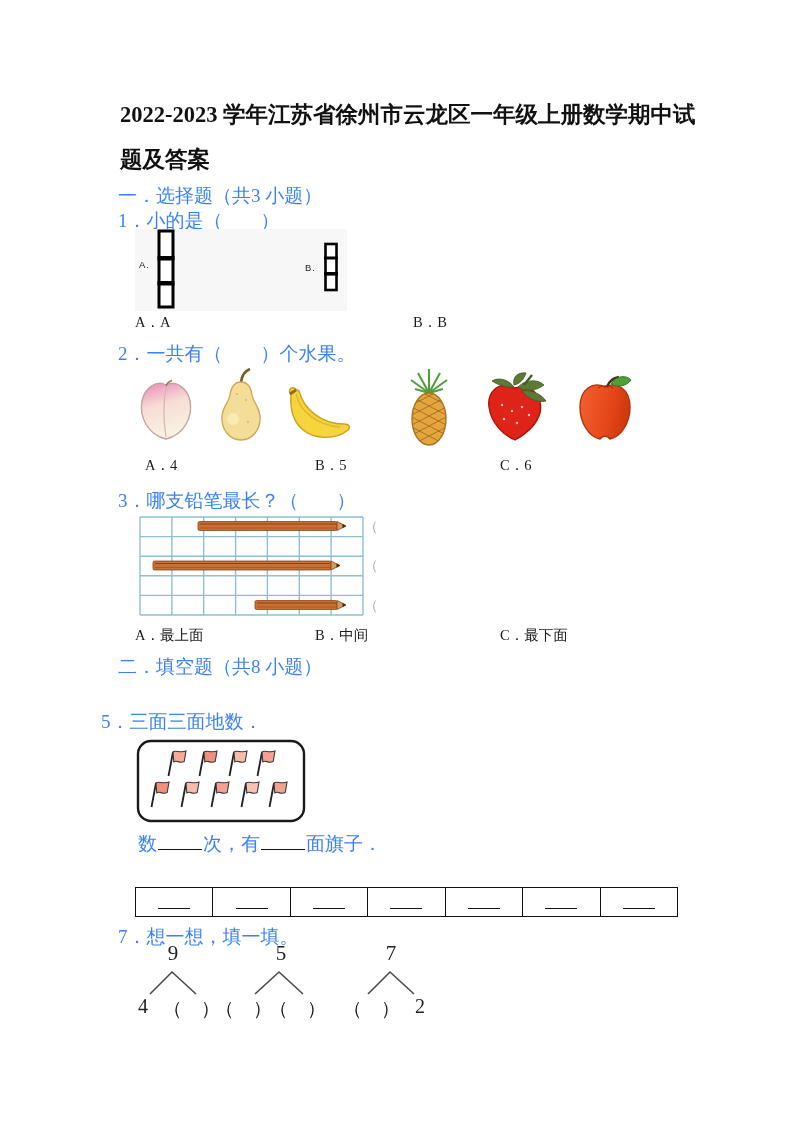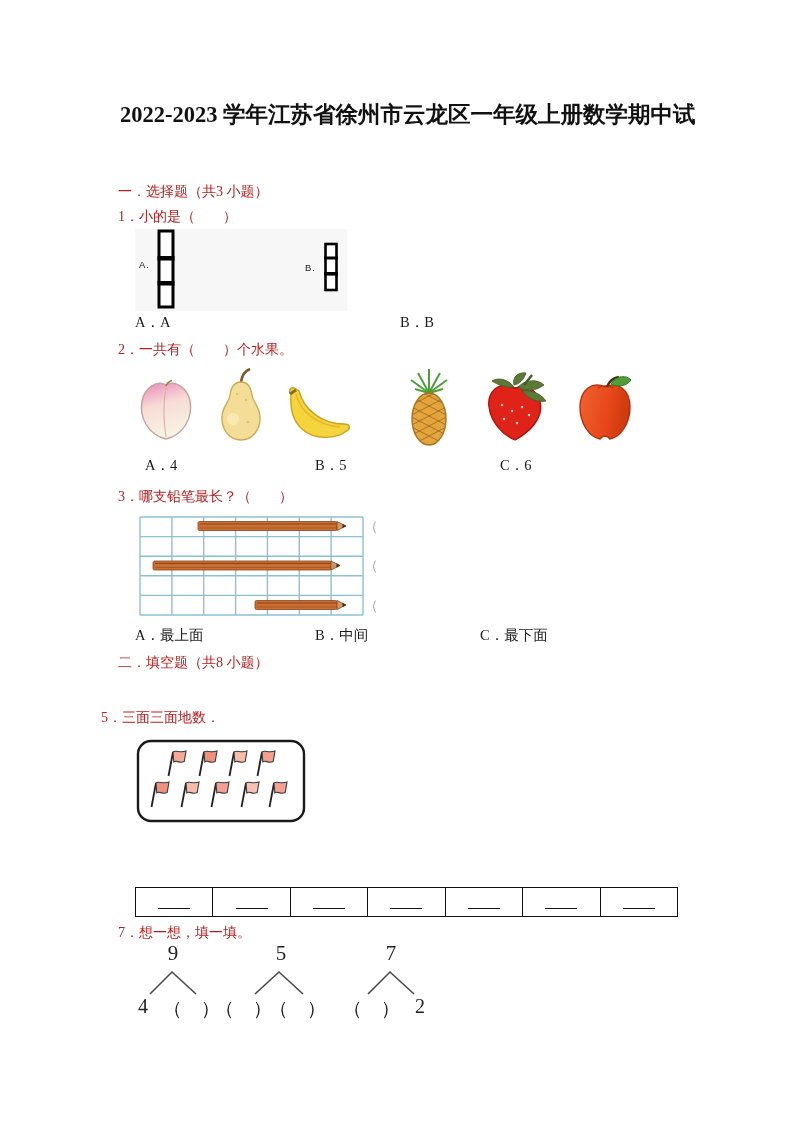--- a/index.html
+++ b/index.html
@@ -1,19 +1,19 @@
 <!DOCTYPE html>
 <html><head>
 <meta charset="utf-8">
 <style>
   html,body{margin:0;padding:0;background:#ffffff;}
   .page{position:relative;width:793px;height:1122px;background:#ffffff;overflow:hidden;
         font-family:"Liberation Serif","DejaVu Serif",serif;color:#1a1a1a;}
   .abs{position:absolute;}
-  .txt{position:absolute;font-size:14px;white-space:nowrap;color:#b91c1c;}
+  .txt{position:absolute;font-size:19px;white-space:nowrap;color:#3b82f6;}
   .title{position:absolute;left:120px;top:92px;width:592px;font-size:22.5px;font-weight:bold;
          line-height:45px;color:#111;}
   .figlabel{position:absolute;font-size:9.5px;letter-spacing:1px;color:#222;
             font-family:"Liberation Sans","DejaVu Sans",sans-serif;}
   .graybg{position:absolute;background:#f7f7f7;}
   .blank{display:inline-block;border-bottom:1.3px solid #111;height:0.95em;
          vertical-align:baseline;margin:0 1px;}
   .opt{position:absolute;font-size:14.5px;white-space:nowrap;}
   
   .seq-table{position:absolute;left:135px;top:887px;width:543px;height:30px;
@@ -28,20 +28,21 @@
           white-space:nowrap;}
   .paren-faint{position:absolute;color:#a8a8a8;font-size:14px;}
 </style>
 </head>
 <body>
 
 <div class="page">
 
   <div class="title">
     <div>2022-2023 学年江苏省徐州市云龙区一年级上册数学期中试</div>
+    <div>题及答案</div>
   </div>
 
   <div class="txt" style="left:118px;top:183px">一．选择题（共3 小题）</div>
 
   <div class="txt" style="left:118px;top:208px">1．小的是（　　）</div>
 
   <div class="graybg" style="left:135px;top:229px;width:212px;height:82px"></div>
 
   <span class="figlabel" style="left:139px;top:259px">A.</span>
   <svg class="abs" style="left:157px;top:229px" width="20" height="80" viewBox="0 0 20 80">
@@ -51,21 +52,21 @@
   </svg>
 
   <span class="figlabel" style="left:305px;top:262px">B.</span>
   <svg class="abs" style="left:323px;top:242px" width="16" height="51" viewBox="0 0 16 51">
     <rect x="2.5" y="2" width="11" height="46" fill="#ffffff" stroke="#000000" stroke-width="2.6"></rect>
     <rect x="1" y="14.5" width="14" height="3" fill="#000000"></rect>
     <rect x="1" y="30" width="14" height="3.6" fill="#000000"></rect>
   </svg>
 
   <span class="opt" style="left:135px;top:313px">A．A</span>
-  <span class="opt" style="left:400px;top:313px">B．B</span>
+  <span class="opt" style="left:413px;top:313px">B．B</span>
 
   <div class="txt" style="left:118px;top:341px">2．一共有（　　）个水果。</div>
 
   <svg class="abs" style="left:137px;top:379px" width="58" height="66" viewBox="0 0 58 66">
     <defs>
       <linearGradient id="peachG" x1="0" y1="0" x2="0.25" y2="1">
         <stop offset="0" stop-color="#e989b8"></stop>
         <stop offset="0.45" stop-color="#f7dcd6"></stop>
         <stop offset="1" stop-color="#f8f2e3"></stop>
       </linearGradient>
@@ -197,21 +198,21 @@
       <polygon points="200,84.5 209,89 200,93.5" fill="#cf9a64" stroke="#8a4516" stroke-width="0.8"></polygon>
       <polygon points="205.5,86.8 209,89 205.5,91.2" fill="#4a2c10"></polygon>
     </g>
   </svg>
   <span class="paren-faint" style="left:364px;top:518px">（</span>
   <span class="paren-faint" style="left:364px;top:557px">（</span>
   <span class="paren-faint" style="left:364px;top:597px">（</span>
 
   <span class="opt" style="left:135px;top:626px">A．最上面</span>
   <span class="opt" style="left:315px;top:626px">B．中间</span>
-  <span class="opt" style="left:480px;top:626px">C．最下面</span>
+  <span class="opt" style="left:500px;top:626px">C．最下面</span>
 
   <div class="txt" style="left:118px;top:654px">二．填空题（共8 小题）</div>
 
 
   <div class="txt" style="left:101px;top:709px">5．三面三面地数．</div>
 
   <svg class="abs" style="left:136px;top:739px" width="170" height="84" viewBox="0 0 170 84">
     <rect x="2" y="2" width="166" height="80" rx="13" fill="#ffffff" stroke="#1a1a1a" stroke-width="2.4"></rect>
     <g>
       <g transform="translate(30,9)">
@@ -248,20 +249,23 @@
         <path d="M2.5,28 L7,4" stroke="#222222" stroke-width="1.8" fill="none"></path>
         <path d="M7,4 C10,1.5 13.5,5.5 20,3 L18.2,13.5 C13.5,16 10.5,11.5 7.8,13.8 Z" fill="#f8c3b2" stroke="#3a3a3a" stroke-width="1.1"></path>
       </g>
       <g transform="translate(131,40)">
         <path d="M2.5,28 L7,4" stroke="#222222" stroke-width="1.8" fill="none"></path>
         <path d="M7,4 C10,1.5 13.5,5.5 20,3 L18.2,13.5 C13.5,16 10.5,11.5 7.8,13.8 Z" fill="#f5a091" stroke="#3a3a3a" stroke-width="1.1"></path>
       </g>
     </g>
   </svg>
 
+  <div class="txt" style="left:138px;top:831px">
+    <span>数</span><span class="blank" style="width:44px"></span><span>次，有</span><span class="blank" style="width:44px"></span><span>面旗子．</span>
+  </div>
 
 
   <div class="seq-table">
     <div class="seq-cell">
         <span class="cell-line"></span>
       </div>
     <div class="seq-cell">
         <span class="cell-line"></span>
       </div>
     <div class="seq-cell">

